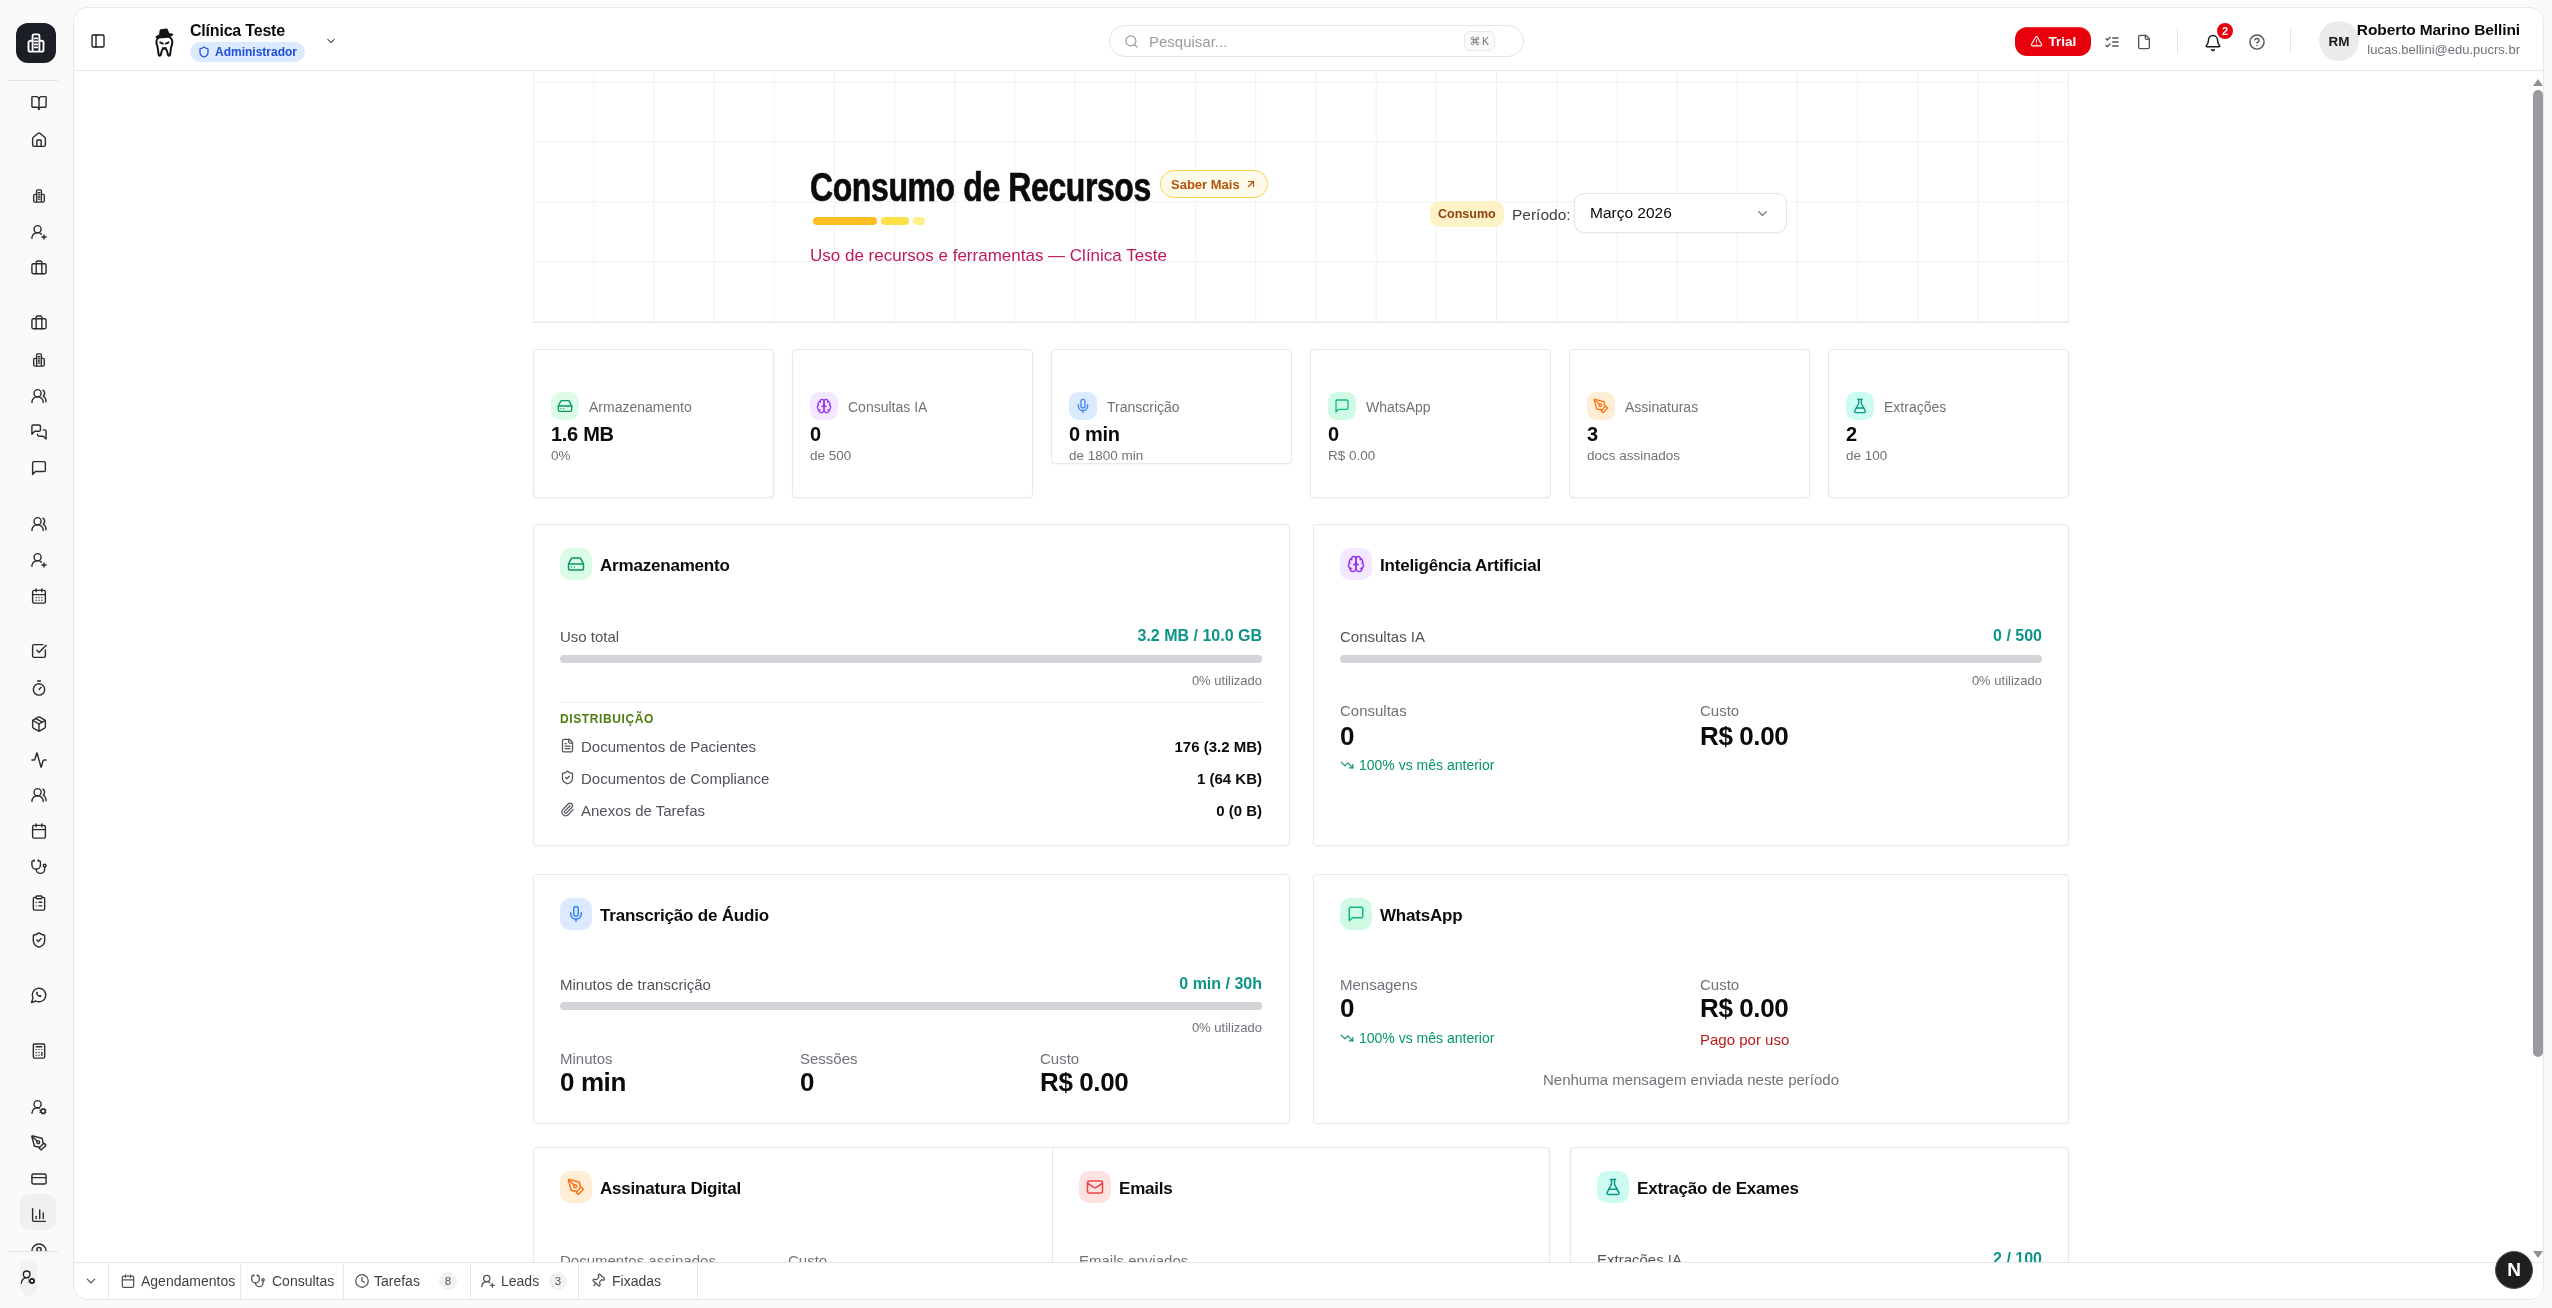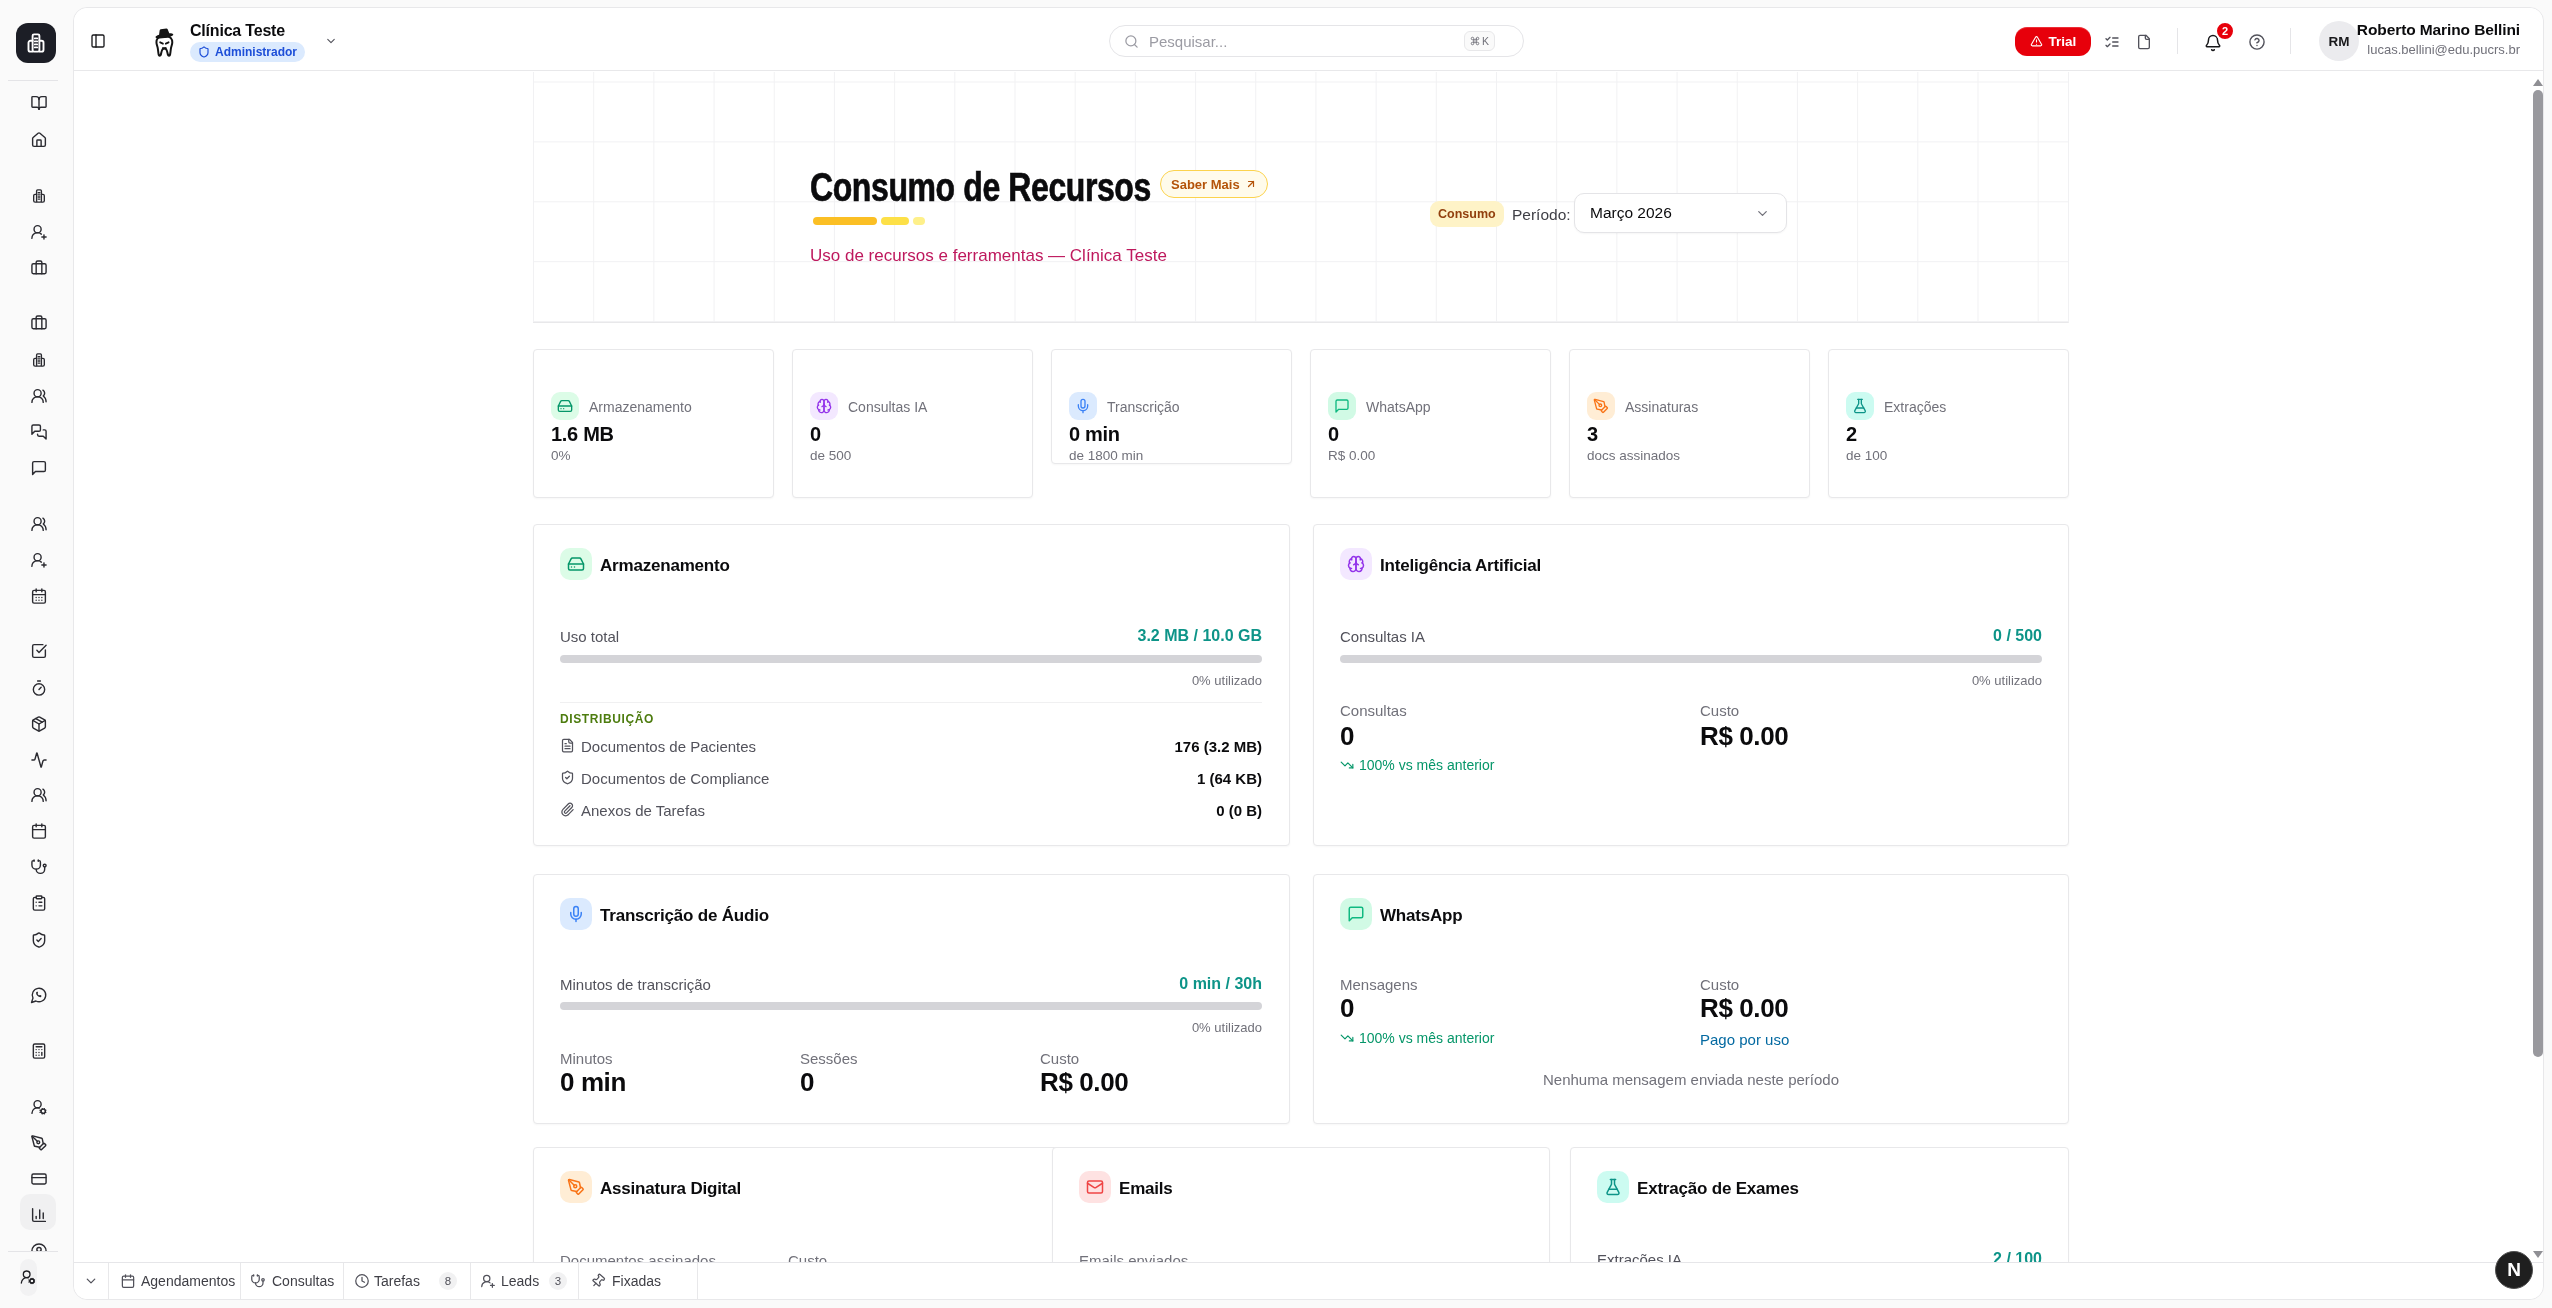--- a/index.html
+++ b/index.html
@@ -91,21 +91,21 @@
   .quota-ratio { position:absolute; font-size:16px; font-weight:bold; color:#0d9488; text-align:right; }
   .bar { position:absolute; height:8px; border-radius:4px; background:#d4d4d8; }
   .bar-note { position:absolute; font-size:13px; color:#71717a; text-align:right; }
   .divider { position:absolute; height:1px; background:#f0f0f1; }
   .dist-head { position:absolute; font-size:12px; font-weight:bold; letter-spacing:.6px; color:#4d7c0f; }
   .dist-row-ic { position:absolute; color:#52525b; }
   .dist-row-lb { position:absolute; font-size:15px; color:#52525b; }
   .dist-row-vl { position:absolute; font-size:15px; font-weight:bold; color:#0b0b0d; text-align:right; }
   .col-label { position:absolute; font-size:15px; color:#71717a; }
   .col-value { position:absolute; font-size:26px; font-weight:bold; color:#0b0b0d; letter-spacing:-.4px; }
-  .col-sub   { position:absolute; font-size:15px; color:#0369a1; }
+  .col-sub   { position:absolute; font-size:15px; color:#b91c1c; }
   .trend { position:absolute; font-size:14px; color:#059669; display:flex; align-items:center; gap:5px; }
   .note-center { position:absolute; font-size:15px; color:#71717a; text-align:center; }
 
   
   #bottombar { position:absolute; left:74px; top:1262px; width:2469px; height:37px; background:#fff;
                border-top:1px solid #e6e6e9; border-radius:0 0 14px 14px; }
   .bb-sep { position:absolute; top:0; width:1px; height:37px; background:#e8e8ea; }
   .bb-ic { position:absolute; transform:translate(-50%,-50%); color:#52525b; }
   .bb-label { position:absolute; top:1273px; font-size:14px; color:#3f3f46; }
   .bb-badge { position:absolute; top:1272px; width:18px; height:18px; border-radius:9px; background:#f1f1f2;

